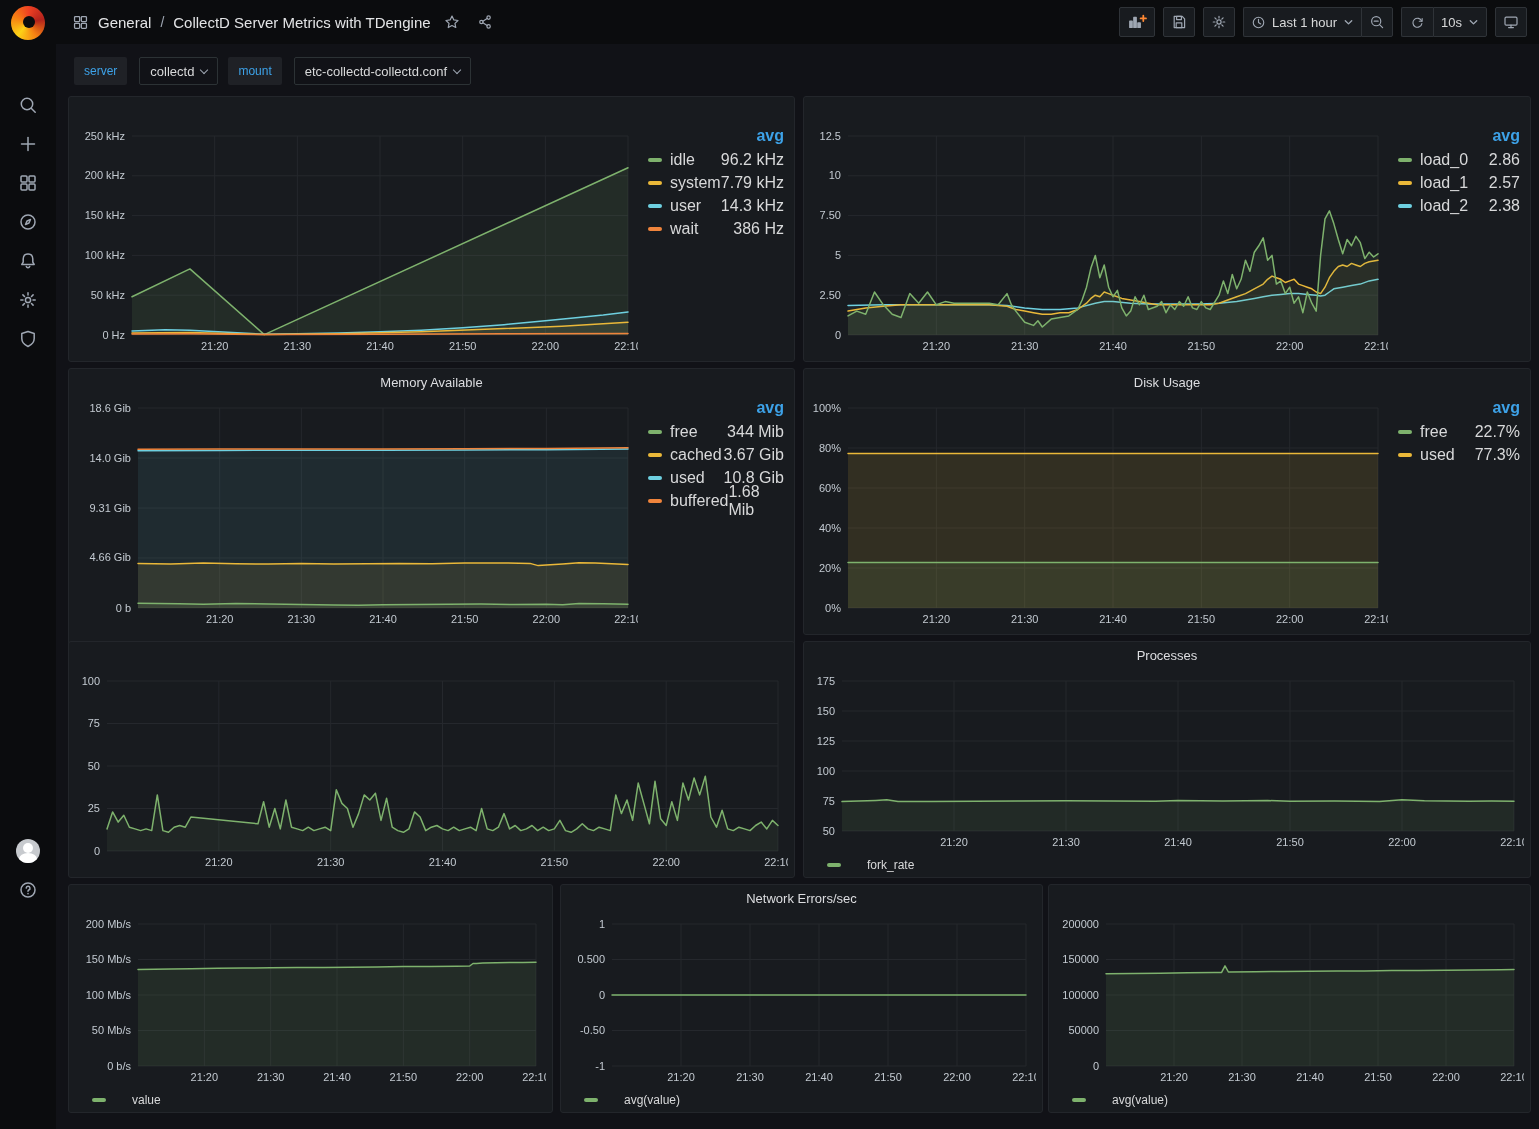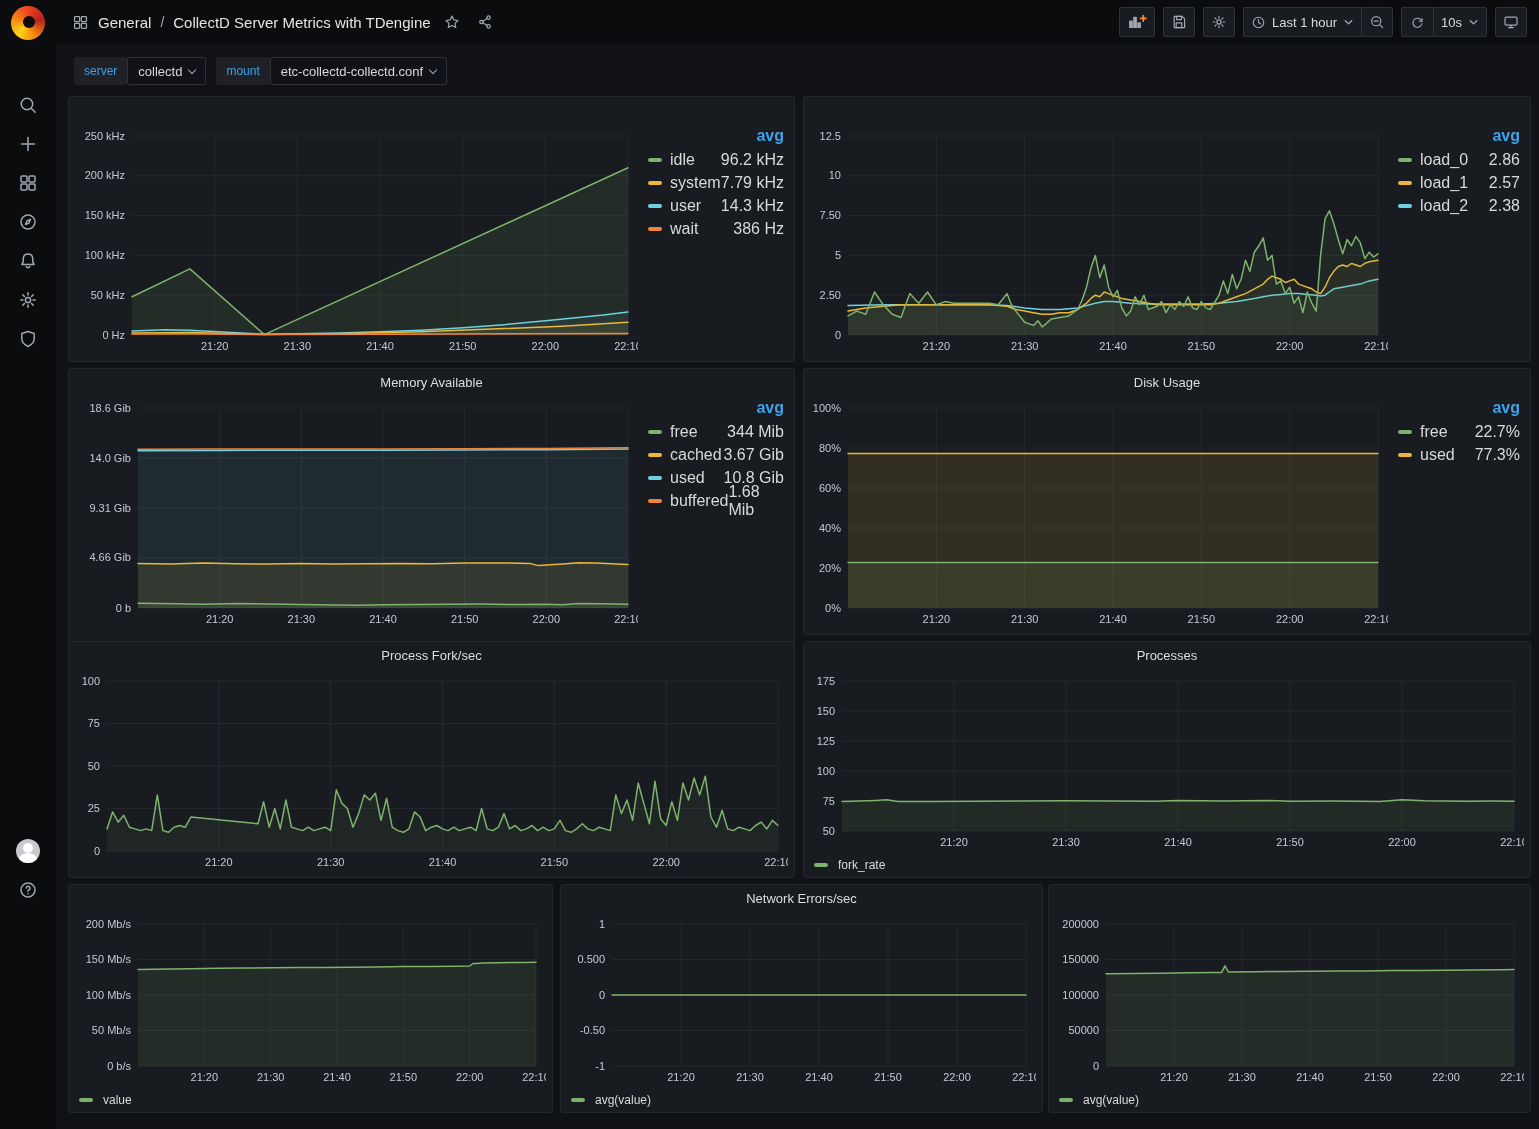--- a/index.html
+++ b/index.html
@@ -34,38 +34,38 @@
   .toolbar { margin-left:auto; display:flex; align-items:center; gap:8px; }
   .tb-btn { height:30px; min-width:32px; padding:0 7px; background:#181b1f; border:1px solid #2f3338; border-radius:2px;
     display:flex; align-items:center; justify-content:center; gap:6px; cursor:pointer; color:#d8d9da; }
   .tb-group { display:flex; align-items:stretch; }
   .tb-group .tb-btn { border-radius:0; border-right-width:0; }
   .tb-group .tb-btn:first-child { border-radius:2px 0 0 2px; }
   .tb-group .tb-btn:last-child { border-radius:0 2px 2px 0; border-right-width:1px; }
   .tb-label { font-size:13px; color:#d8d9da; white-space:nowrap; }
   
   .submenu { position:absolute; left:74px; top:57px; display:flex; align-items:center; gap:10px; z-index:3; }
-  .var-pair { display:flex; align-items:center; gap:0; }
+  .var-pair { display:flex; align-items:center; gap:12px; }
   .var-label { height:28px; display:flex; align-items:center; padding:0 10px; background:#1f2126; color:#3da2e8; font-size:12px; font-weight:500; border-radius:2px; }
   .var-value { height:28px; display:flex; align-items:center; gap:7px; padding:0 10px; background:#111217; border:1px solid #2c3235; border-radius:2px; color:#d8d9da; font-size:13px; cursor:pointer; }
   .var-value .caret { border:solid #9fa7b3; border-width:0 1.5px 1.5px 0; padding:2.5px; transform:rotate(45deg); margin-top:-3px; }
   
   .panel { position:absolute; background:#181b1f; border:1px solid #23262b; border-radius:3px; }
   .panel-title { position:absolute; top:0; left:0; right:0; height:26px; display:flex; align-items:center; justify-content:center;
     font-size:13px; font-weight:500; color:#dcdde0; cursor:pointer; z-index:2; }
   .chart { position:absolute; }
   .chart svg { display:block; }
   .chart text { font-family:"Liberation Sans", sans-serif; font-size:11px; fill:#c3cad1; }
   .legend-right { position:absolute; top:30px; right:8px; font-size:16px; }
   .legend-header { text-align:right; color:#3da2e8; font-weight:700; height:21px; cursor:pointer; padding-right:2px; }
   .legend-row { display:flex; align-items:center; height:23px; cursor:pointer; padding:0 2px; }
   .swatch { width:14px; height:4px; border-radius:2px; margin-right:8px; flex:0 0 auto; }
   .legend-row .lbl { color:#d8d9da; }
   .legend-row .val { margin-left:auto; color:#d8d9da; }
-  .legend-bottom { position:absolute; left:10px; bottom:5px; display:flex; align-items:center; gap:8px; font-size:12px; cursor:pointer; }
+  .legend-bottom { position:absolute; left:23px; bottom:5px; display:flex; align-items:center; gap:24px; font-size:12px; cursor:pointer; }
   .legend-bottom .lbl { color:#d8d9da; }
 </style>
 </head>
 <body>
 
 <div class="sidebar">
   <div class="logo">
     <div class="ring"></div>
     <div class="hole"></div>
   </div>
@@ -454,21 +454,20 @@
           <span class="val">22.7%</span>
         </div>
         <div class="legend-row">
           <span class="swatch" style="background: rgb(234, 184, 57);"></span>
           <span class="lbl">used</span>
           <span class="val">77.3%</span>
         </div>
       </div>
     </div>
     <div class="panel" style="left: 68px; top: 641px; width: 727px; height: 237px;">
-      <div class="panel-title">Process Fork/sec</div>
       <div class="chart" style="inset: 26px 6px 6px;">
         <svg width="713" height="203" viewBox="0 0 713 203">
           <line x1="32" x2="703" y1="183" y2="183" stroke="#25282d" stroke-width="1"></line>
           <text x="25" y="186.5" text-anchor="end">0</text>
           <line x1="32" x2="703" y1="140.5" y2="140.5" stroke="#25282d" stroke-width="1"></line>
           <text x="25" y="144" text-anchor="end">25</text>
           <line x1="32" x2="703" y1="98" y2="98" stroke="#25282d" stroke-width="1"></line>
           <text x="25" y="101.5" text-anchor="end">50</text>
           <line x1="32" x2="703" y1="55.5" y2="55.5" stroke="#25282d" stroke-width="1"></line>
           <text x="25" y="59" text-anchor="end">75</text>

